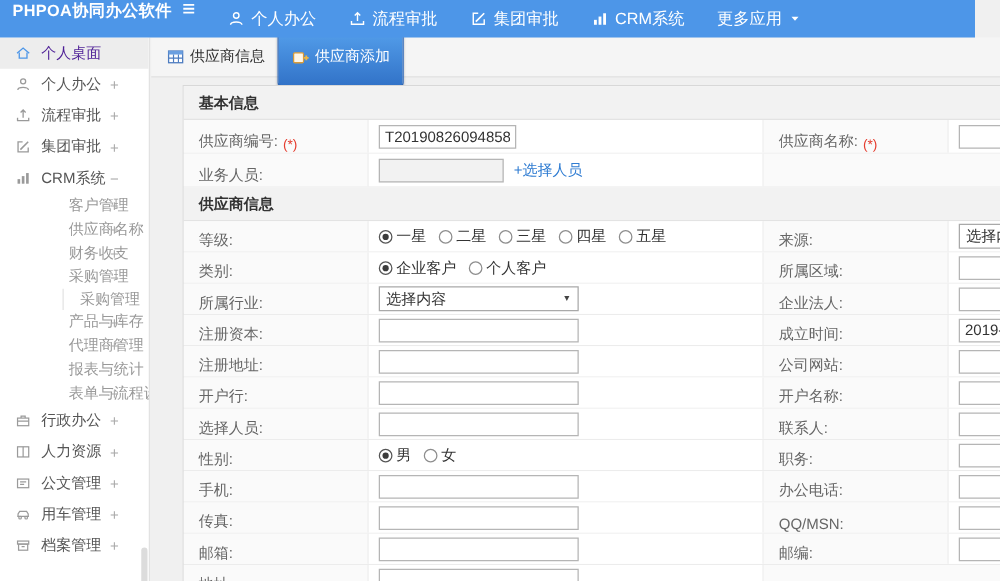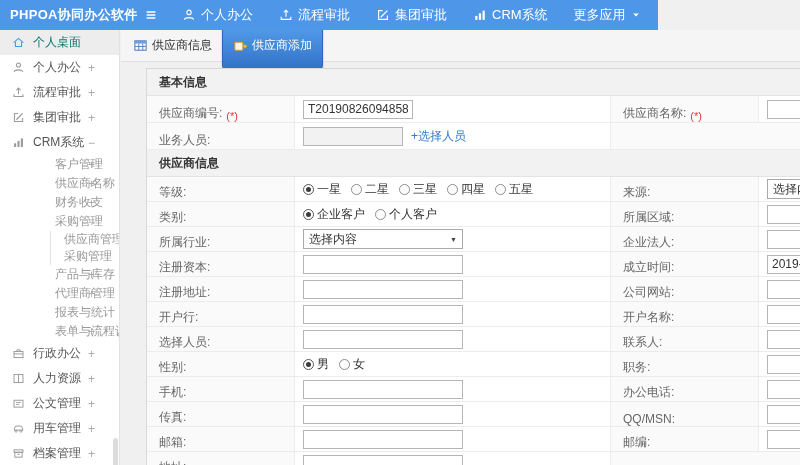--- a/index.html
+++ b/index.html
@@ -1,34 +1,34 @@
 <!DOCTYPE html>
 <html><head>
 <meta charset="utf-8">
 <style>
   *{margin:0;padding:0;box-sizing:border-box}
   html,body{width:800px;height:465px;overflow:hidden}
   body{font-family:"Liberation Sans","DejaVu Sans",sans-serif;background:#f0f0f0;position:relative}
 
   
-  .topbar{position:absolute;top:0;left:0;width:658px;height:30px;background:#4d96e8;display:flex;align-items:center;color:#fff;z-index:9}
+  .topbar{position:absolute;top:0;left:0;width:780px;height:30px;background:#4d96e8;display:flex;color:#fff;z-index:9}
   .logo{width:128px;padding-left:10px;font-size:13px;font-weight:bold;letter-spacing:.3px;white-space:nowrap}
   .hamburger{width:16px;height:16px;margin:0 24px 0 16px;color:#fff;cursor:pointer}
   .topnav{display:flex;align-items:center;gap:26px;font-size:13px}
   .navitem{display:flex;align-items:center;gap:5px;cursor:pointer;white-space:nowrap}
   .ic{display:inline-flex;width:14px;height:14px;flex:0 0 auto}
   .ic svg{width:100%;height:100%}
   .ic.caret{width:10px;height:10px}
 
   
   .sidebar{position:absolute;top:30px;left:0;width:120px;height:435px;background:#fff;border-right:1px solid #e2e2e2;overflow:hidden;font-size:12px}
   .sitem{position:relative;display:flex;align-items:center;color:#555;cursor:pointer;white-space:nowrap}
   .sitem.l1{height:25px;padding-left:12px;gap:8px}
   .sitem.l1 .ic{color:#9a9a9a;width:13px;height:13px}
-  .sitem.active{background:#ededed;color:#0f766e}
+  .sitem.active{background:#ededed;color:#4c1d95}
   .sitem.active .ic{color:#4d96e8}
   .sitem.l2{height:19px;padding-left:55px;color:#999}
   .sitem.l3{height:17px;padding-left:64px;color:#999}
   .sitem.l3::before{content:"";position:absolute;left:50px;top:0;bottom:0;width:1px;background:#e3e3e3}
   .sign{position:absolute;right:24px;color:#aaa;font-size:12px}
   .sb-thumb{position:absolute;left:113px;top:438px;width:5px;height:40px;background:#dcdcdc;border-radius:3px;z-index:10}
 
   
   .main{position:absolute;top:30px;left:121px;right:0;bottom:0;background:#f0f0f0}
   .tabbar{height:32px;display:flex;align-items:center;padding-left:12px;gap:10px;background:#f5f5f5;border-bottom:1px solid #e0e0e0;font-size:12px;color:#333}
@@ -175,23 +175,20 @@
     </div>
     <div class="sitem l2">
       <span>财务收支</span>
       <span class="sign">+</span>
     </div>
     <div class="sitem l2">
       <span>采购管理</span>
       <span class="sign">−</span>
     </div>
     <div class="sitem l3">
-      <span>供应商管理</span>
-    </div>
-    <div class="sitem l3">
       <span>采购管理</span>
     </div>
     <div class="sitem l2">
       <span>产品与库存</span>
       <span class="sign">+</span>
     </div>
     <div class="sitem l2">
       <span>代理商管理</span>
       <span class="sign">+</span>
     </div>

